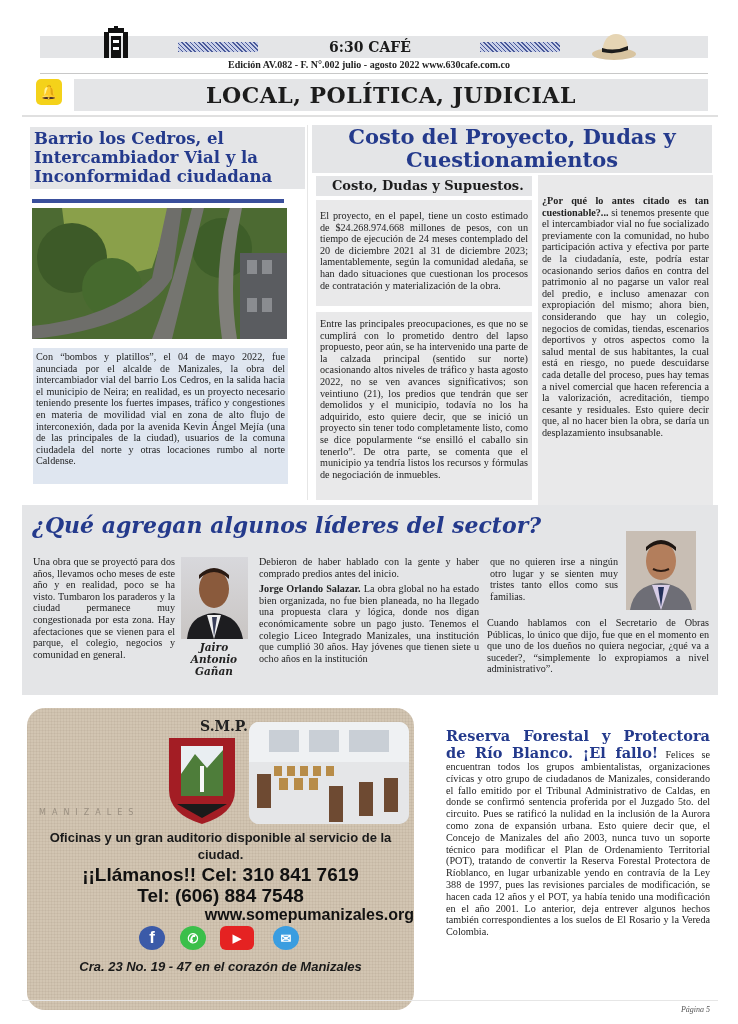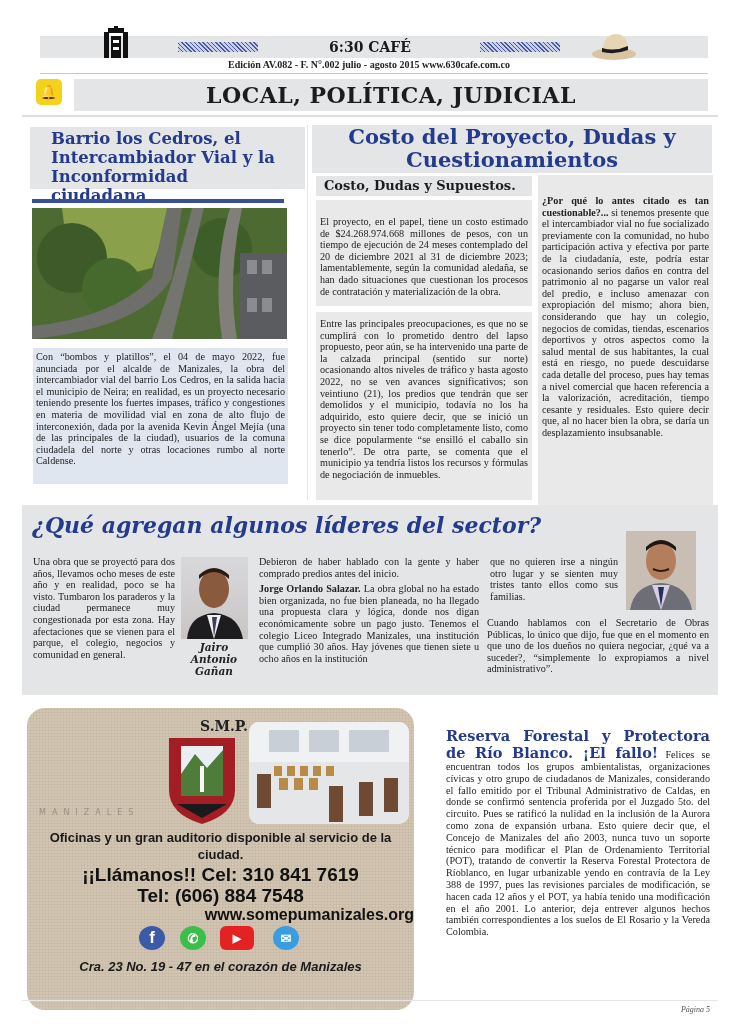--- a/index.html
+++ b/index.html
@@ -12,30 +12,30 @@
   .hatch { top: 42px; width: 80px; height: 10px; background: repeating-linear-gradient(45deg, #4a5a9a 0 1px, #c9d0e8 1px 3px); }
   .mast-title { left: 300px; top: 36px; width: 140px; text-align: center; font-family: "DejaVu Serif", serif; font-weight: bold; font-size: 14px; line-height: 22px; color: #1a1a1a; }
   .hat-icon { left: 590px; top: 28px; width: 50px; height: 34px; }
   .edition { left: 0; top: 59px; width: 738px; text-align: center; font-size: 10px; font-weight: bold; color: #222; font-family: "Liberation Serif", serif; }
   .rule1 { left: 40px; top: 73px; width: 668px; height: 1px; background: #c8c8c8; }
   .bell-box { left: 36px; top: 79px; width: 26px; height: 26px; background: #f4d21a; border-radius: 5px; display: flex; align-items: center; justify-content: center; color: #fff; font-size: 14px; }
   .section-bar { left: 74px; top: 79px; width: 634px; height: 32px; background: #e4e5e7; text-align: center; font-family: "DejaVu Serif", serif; font-size: 22px; font-weight: bold; line-height: 32px; color: #1c1c1c; letter-spacing: 0.5px; }
   .rule2 { left: 22px; top: 115px; width: 696px; height: 2px; background: #e0e0e0; }
 
   
-  .left-head { left: 30px; top: 127px; width: 275px; height: 62px; background: #e4e5e7; padding: 2px 21px; font-family: "DejaVu Serif", serif; font-weight: bold; font-size: 16.5px; line-height: 19px; color: #243a8c; }
+  .left-head { left: 30px; top: 127px; width: 275px; height: 62px; background: #e4e5e7; padding: 2px 4px; font-family: "DejaVu Serif", serif; font-weight: bold; font-size: 16.5px; line-height: 19px; color: #243a8c; }
   .blue-rule { left: 32px; top: 199px; width: 252px; height: 4px; background: #3a4f9c; }
   .photo-road { left: 32px; top: 208px; width: 255px; height: 131px; overflow: hidden; }
   .left-body { left: 33px; top: 348px; width: 255px; height: 136px; background: #dfe6f0; padding: 3px 3px; font-size: 10.2px; line-height: 11.6px; text-align: justify; font-family: "Liberation Serif", serif; color: #222; }
   .vline { left: 307px; top: 125px; width: 1px; height: 375px; background: #e6e6e6; }
 
   
   .mid-head { left: 312px; top: 125px; width: 400px; height: 48px; background: #e4e5e7; text-align: center; font-family: "DejaVu Serif", serif; font-weight: bold; font-size: 21px; line-height: 23px; color: #243a8c; }
-  .sub-head { left: 316px; top: 176px; width: 216px; height: 20px; background: #e4e5e7; padding-left: 8px; font-family: "DejaVu Serif", serif; font-weight: bold; font-size: 13px; line-height: 20px; color: #1c1c1c; }
-  .mid-p1 { left: 316px; top: 200px; width: 216px; height: 106px; background: #e9e9ea; padding: 16px 4px; font-family: "Liberation Serif", serif; font-size: 10.2px; line-height: 11.6px; text-align: justify; }
+  .sub-head { left: 316px; top: 176px; width: 216px; height: 20px; background: #e4e5e7; padding-left: 16px; font-family: "DejaVu Serif", serif; font-weight: bold; font-size: 13px; line-height: 20px; color: #1c1c1c; }
+  .mid-p1 { left: 316px; top: 200px; width: 216px; height: 106px; background: #e9e9ea; padding: 10px 4px; font-family: "Liberation Serif", serif; font-size: 10.2px; line-height: 11.6px; text-align: justify; }
   .mid-p2 { left: 316px; top: 312px; width: 216px; height: 188px; background: #e9e9ea; padding: 6px 4px; font-family: "Liberation Serif", serif; font-size: 10.2px; line-height: 11.6px; text-align: justify; }
   .right-col { left: 538px; top: 175px; width: 175px; height: 330px; background: #e9e9ea; padding: 20px 4px; font-family: "Liberation Serif", serif; font-size: 10.2px; line-height: 11.6px; text-align: justify; }
   .right-col b { font-weight: bold; }
 
   
   .leaders-bg { left: 22px; top: 505px; width: 696px; height: 190px; background: #e4e5e7; }
   .leaders-title { left: 32px; top: 509px; font-family: "DejaVu Serif", serif; font-style: italic; font-weight: bold; font-size: 22px; line-height: 32px; color: #243a8c; }
   .lead-c1 { left: 33px; top: 556px; width: 142px; font-family: "Liberation Serif", serif; font-size: 10.2px; line-height: 11.6px; text-align: justify; }
   .portrait1 { left: 181px; top: 557px; width: 67px; height: 82px; background: linear-gradient(180deg, #d8d8dc 0%, #c9c5c3 100%); overflow: hidden; }
   .caption1 { left: 176px; top: 641px; width: 76px; text-align: center; font-family: "DejaVu Serif", serif; font-style: italic; font-weight: bold; font-size: 10.5px; line-height: 12px; }
@@ -83,21 +83,21 @@
   <rect x="13" y="21" width="6" height="3" fill="#fff"></rect>
 </svg>
 <div class="abs hatch" style="left:178px"></div>
 <div class="abs mast-title">6:30 CAFÉ</div>
 <div class="abs hatch" style="left:480px"></div>
 <svg class="abs hat-icon" viewBox="0 0 50 34">
   <ellipse cx="24" cy="26" rx="22" ry="6" fill="#d8c4a0"></ellipse>
   <path d="M12 24 Q14 6 26 6 Q38 6 38 22 Z" fill="#e6d5b4"></path>
   <path d="M12 20 Q25 24 38 18 L38 22 Q25 27 12 24 Z" fill="#1c1c1c"></path>
 </svg>
-<div class="abs edition">Edición AV.082 - F. N°.002 julio - agosto 2015 www.630cafe.com.co</div>
+<div class="abs edition">Edición AV.082 - F. N°.002 julio - agosto 2022 www.630cafe.com.co</div>
 <div class="abs rule1"></div>
 <div class="abs bell-box">🔔</div>
 <div class="abs section-bar">LOCAL, POLÍTICA, JUDICIAL</div>
 <div class="abs rule2"></div>
 
 <div class="abs left-head">Barrio los Cedros, el Intercambiador Vial y la Inconformidad ciudadana</div>
 <div class="abs blue-rule"></div>
 <div class="abs photo-road">
   <svg width="255" height="131" viewBox="0 0 255 131">
     <rect width="255" height="131" fill="#4c6a32"></rect>

